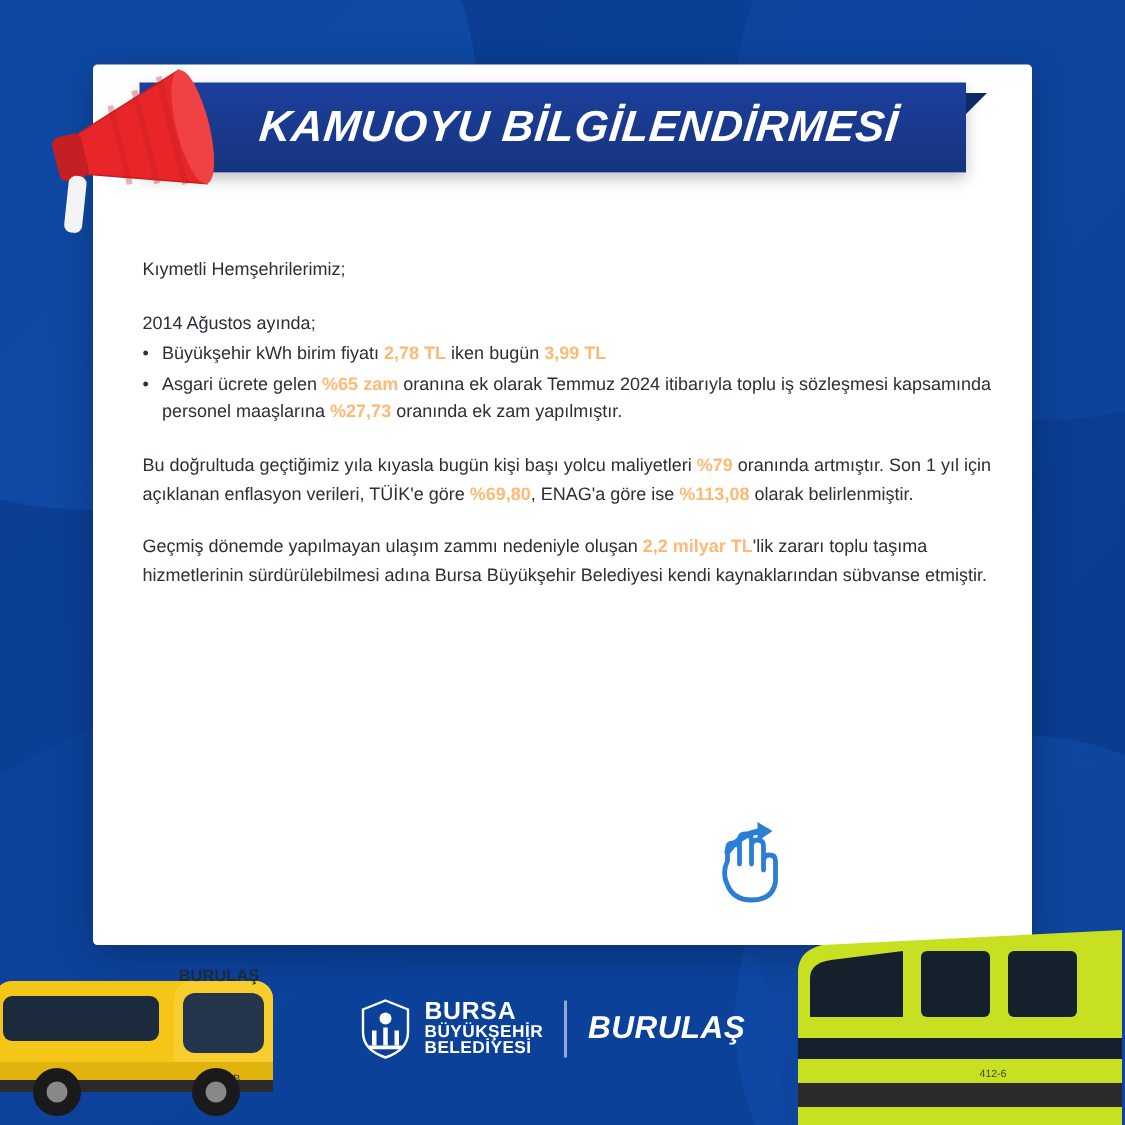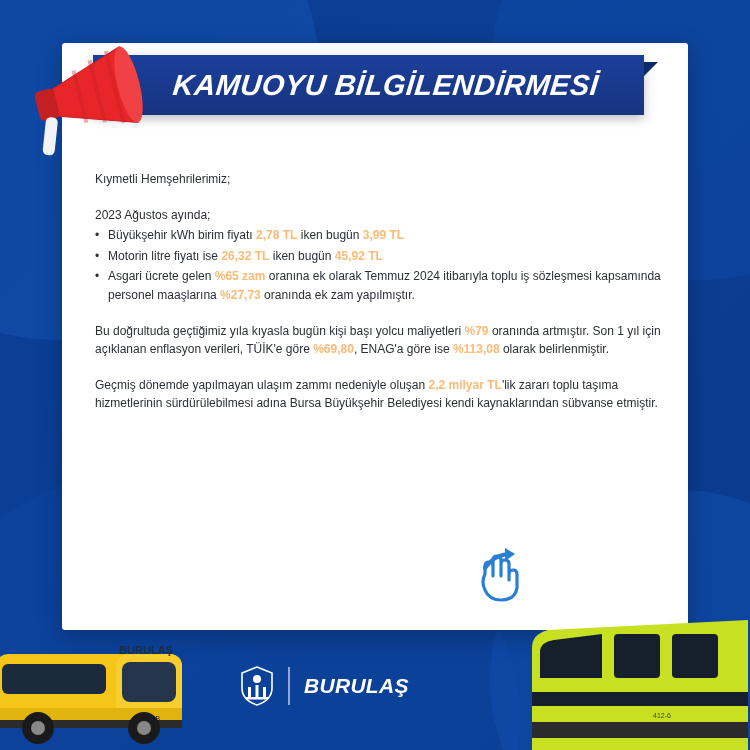--- a/index.html
+++ b/index.html
@@ -103,27 +103,24 @@
     <rect x="14" y="46" width="20" height="30" rx="5" fill="#c41f23"></rect>
     <rect x="56" y="34" width="4" height="54" fill="#c41f23" opacity=".35"></rect>
     <rect x="74" y="28" width="4" height="64" fill="#c41f23" opacity=".35"></rect>
     <rect x="92" y="23" width="4" height="74" fill="#c41f23" opacity=".35"></rect>
     <rect x="18" y="74" width="12" height="38" rx="5" fill="#f3f3f3" transform="rotate(20 24 80)"></rect>
   </g>
 </svg>
 
 <div id="content">
   <p>Kıymetli Hemşehrilerimiz;</p>
-  <p style="margin-bottom:2px">2023 Ağustos ayında;</p>
+  <p style="margin-bottom:2px">2014 Ağustos ayında;</p>
   <ul>
     <li>
       <span>Büyükşehir kWh birim fiyatı </span><span class="b">2,78 TL</span><span> iken bugün </span><span class="b">3,99 TL</span><span></span>
-    </li>
-    <li>
-      <span>Motorin litre fiyatı ise </span><span class="b">26,32 TL</span><span> iken bugün </span><span class="b">45,92 TL</span><span></span>
     </li>
     <li>
       <span>Asgari ücrete gelen </span><span class="b">%65 zam</span><span> oranına ek olarak Temmuz 2024 itibarıyla toplu iş sözleşmesi kapsamında personel maaşlarına </span><span class="b">%27,73</span><span> oranında ek zam yapılmıştır.</span>
     </li>
   </ul>
   <p>
     <span>Bu doğrultuda geçtiğimiz yıla kıyasla bugün kişi başı yolcu maliyetleri </span><span class="b">%79</span><span> oranında artmıştır. Son 1 yıl için açıklanan enflasyon verileri, TÜİK'e göre </span><span class="b">%69,80</span><span>, ENAG'a göre ise </span><span class="b">%113,08</span><span> olarak belirlenmiştir.</span>
   </p>
   <p>
     <span>Geçmiş dönemde yapılmayan ulaşım zammı nedeniyle oluşan </span><span class="b">2,2 milyar TL</span><span>'lik zararı toplu taşıma hizmetlerinin sürdürülebilmesi adına Bursa Büyükşehir Belediyesi kendi kaynaklarından sübvanse etmiştir.</span>
@@ -166,17 +163,22 @@
   <div id="logos">
     <div id="bursa-logo">
       <svg id="crest" viewBox="0 0 34 40">
         <path d="M17 1 L32 7 L32 22 Q32 34 17 39 Q2 34 2 22 L2 7 Z" fill="none" stroke="#fff" stroke-width="1.6"></path>
         <circle cx="17" cy="13" r="4" fill="#fff"></circle>
         <rect x="8" y="21" width="3" height="10" fill="#fff"></rect>
         <rect x="15.5" y="19" width="3" height="12" fill="#fff"></rect>
         <rect x="23" y="21" width="3" height="10" fill="#fff"></rect>
         <rect x="6" y="31" width="22" height="2.5" fill="#fff"></rect>
       </svg>
+      <div class="bursa-lines">
+        <span class="bl1">BURSA</span>
+        <span class="bl2">BÜYÜKŞEHİR</span>
+        <span class="bl3">BELEDİYESİ</span>
+      </div>
     </div>
     <div id="divider"></div>
     <div id="burulas-logo">BURULAŞ</div>
   </div>
 </div>
 
 </body></html>

